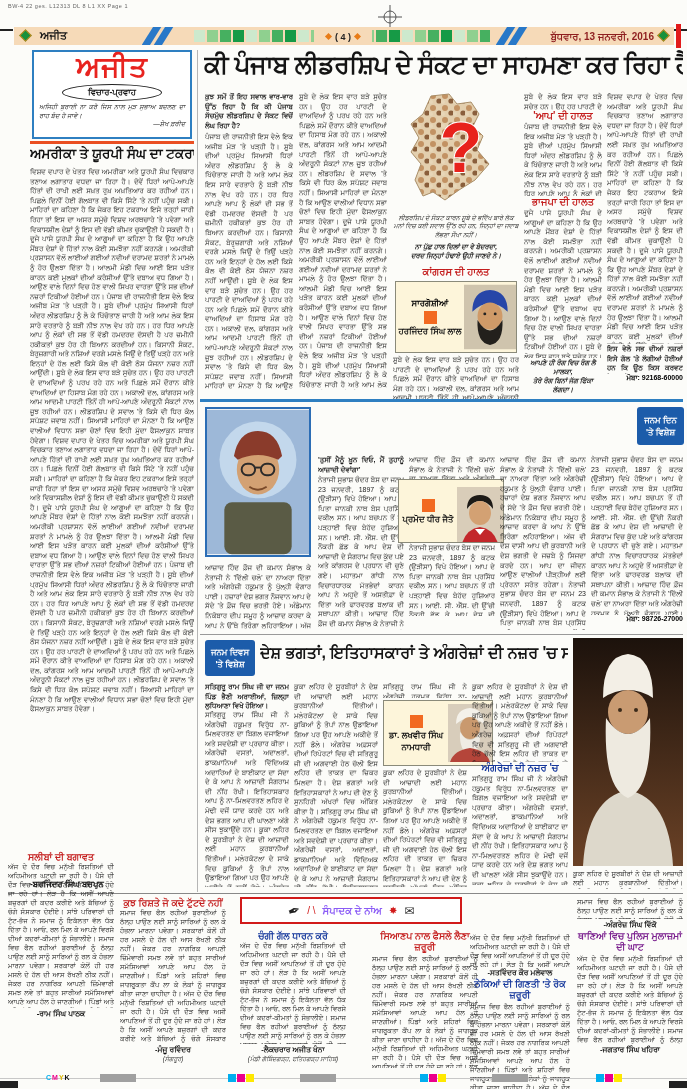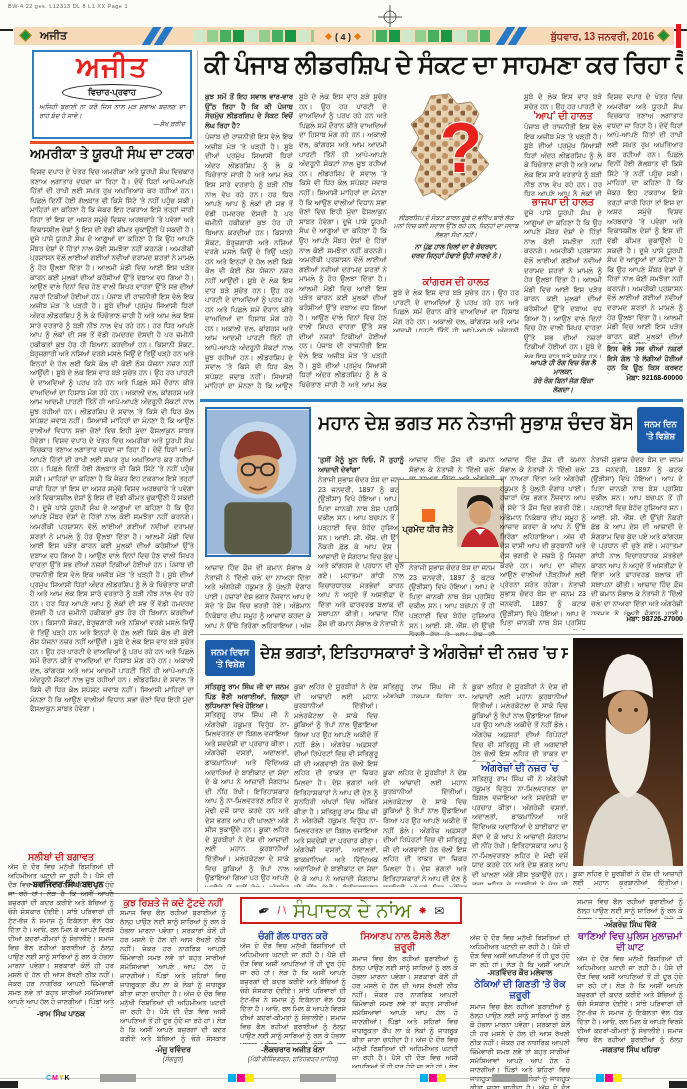--- a/index.html
+++ b/index.html
@@ -27,21 +27,21 @@
   .authorbox .lbl{flex:1;display:flex;flex-direction:column;align-items:center;justify-content:center;gap:2px;padding:2px;text-align:center}
   .osq{width:13px;height:13px;background:#f26a21}
   .aname{font-weight:bold;font-size:8.5px;line-height:10px;color:#111}
   .badge{background:#1c5caa;color:#fff;border-radius:3px;text-align:center;font-weight:bold;font-size:8.5px;line-height:11px;display:flex;flex-direction:column;justify-content:center;gap:1px}
   .rule-orange{background:#ea4f22}
   .rule-blue{background:#2e7fc1}
   .vrule{background:#b5b5b5;width:1px}
   .headline-main{font-weight:bold;font-size:25px;letter-spacing:-0.5px;color:#141414;text-align:center;white-space:nowrap;overflow:hidden}
   .headline-sec{font-weight:bold;color:#141414;text-align:center;white-space:nowrap;overflow:hidden}
   .banner{border:2px solid #d11a1a;background:#fff;display:flex;align-items:center;justify-content:center;gap:7px}
-  .banner .btxt{color:#4d7c0f;font-weight:normal;font-size:20px;white-space:nowrap}
+  .banner .btxt{color:#8b5cf6;font-weight:bold;font-size:10px;white-space:nowrap}
   .pen{font-size:15px;transform:rotate(-20deg);color:#222}
   .env{font-size:12px;color:#333}
   .spark{color:#d11a1a;font-size:10px}
   .graybar{background:#a0a0a0}
   .csq{display:inline-block;width:8px;height:8px;margin-right:1px;vertical-align:top}
   .cmyk-label{font-size:7px;font-weight:bold;letter-spacing:1px}
   .printinfo{font-size:5.5px;color:#666;letter-spacing:0.5px}
   .quote{font-style:italic;font-size:6.6px;line-height:8.6px;text-align:justify;color:#222;padding:2px 5px 0}
   .quote-attr{font-style:italic;font-size:6.6px;text-align:right;color:#222;padding:0 5px}
   .oval{width:100px;height:17px;border:1px solid #222;border-radius:50%;margin:2px auto 0;font-size:8.5px;font-weight:bold;line-height:15px;text-align:center;color:#111}
@@ -113,21 +113,36 @@
           <circle cx="10" cy="9" r="2.6" fill="#8a5f3c"></circle>
           <circle cx="2" cy="10" r="2" fill="#e7d6b8"></circle>
         </pattern>
       </defs>
       <path d="M38,4 L56,2 L64,12 L78,10 L86,22 L80,34 L90,44 L84,58 L96,72 L82,88 L66,98 L52,108 L40,100 L30,104 L22,88 L28,72 L18,60 L26,46 L18,32 L30,22 Z" fill="url(#faces)" stroke="#a98e68" stroke-width="1"></path>
       <text x="68" y="80" font-size="70" font-weight="bold" fill="#e8221c" stroke="#ffffff" stroke-width="2" paint-order="stroke" text-anchor="middle">?</text>
     </svg>
     <div class="caption" style="height:28px;margin-top:2px">ਲੀਡਰਸ਼ਿਪ ਦੇ ਸੰਕਟ ਕਾਰਨ ਸੂਬੇ ਦੇ ਭਵਿੱਖ ਬਾਰੇ ਲੋਕ ਮਨਾਂ ਵਿਚ ਕਈ ਸਵਾਲ ਉੱਠ ਰਹੇ ਹਨ, ਜਿਨ੍ਹਾਂ ਦਾ ਜਵਾਬ ਲੱਭਣਾ ਸੌਖਾ ਨਹੀਂ।</div>
     <div class="couplet">ਨਾ ਪੁੱਛ ਹਾਲ ਦਿਲਾਂ ਦਾ ਵੇ ਬੇਦਰਦਾ,</div>
     <div class="couplet">ਦਰਦ ਜਿਨ੍ਹਾਂ ਹੰਢਾਏ ਉਹੀ ਜਾਣਦੇ ਨੇ।</div>
-    <div class="subhead" style="margin-top:16px">ਕਾਂਗਰਸ ਦੀ ਹਾਲਤ</div>
+    <div class="subhead" style="margin-top:6px">ਕਾਂਗਰਸ ਦੀ ਹਾਲਤ</div>
+    <div class="authorbox" style="width:122px;height:72px;margin:3px auto 2px">
+      <div class="lbl">
+        <span style="font-size:8.5px;font-weight:bold">ਸਾਰਗੋਸ਼ੀਆਂ</span>
+        <span class="osq"></span>
+        <span class="aname">ਹਰਜਿੰਦਰ ਸਿੰਘ ਲਾਲ</span>
+      </div>
+      <svg width="52" height="70" viewBox="0 0 50 62">
+        <rect width="50" height="62" fill="#cfc4ad"></rect>
+        <path d="M8,26 Q8,6 25,5 Q42,6 42,26 Q34,18 25,18 Q16,18 8,26 Z" fill="#2746a8"></path>
+        <ellipse cx="25" cy="30" rx="12" ry="13" fill="#cf9a68"></ellipse>
+        <path d="M13,34 Q12,56 25,58 Q38,56 37,34 Q31,44 25,44 Q19,44 13,34 Z" fill="#23201c"></path>
+        <circle cx="20" cy="28" r="1.4" fill="#222"></circle>
+          <circle cx="30" cy="28" r="1.4" fill="#222"></circle>
+      </svg>
+    </div>
     <div class="bt" style="height:44px">ਸੂਬੇ ਦੇ ਲੋਕ ਇਸ ਵਾਰ ਬੜੇ ਸੁਚੇਤ ਹਨ। ਉਹ ਹਰ ਪਾਰਟੀ ਦੇ ਦਾਅਵਿਆਂ ਨੂੰ ਪਰਖ ਰਹੇ ਹਨ ਅਤੇ ਪਿਛਲੇ ਸਮੇਂ ਦੌਰਾਨ ਕੀਤੇ ਵਾਅਦਿਆਂ ਦਾ ਹਿਸਾਬ ਮੰਗ ਰਹੇ ਹਨ। ਅਕਾਲੀ ਦਲ, ਕਾਂਗਰਸ ਅਤੇ ਆਮ ਆਦਮੀ ਪਾਰਟੀ ਤਿੰਨੋਂ ਹੀ ਆਪੋ-ਆਪਣੇ ਅੰਦਰੂਨੀ ਸੰਕਟਾਂ ਨਾਲ ਜੂਝ ਰਹੀਆਂ ਹਨ। ਲੀਡਰਸ਼ਿਪ ਦੇ ਸਵਾਲ 'ਤੇ ਕਿਸੇ ਵੀ ਧਿਰ ਕੋਲ ਸਪੱਸ਼ਟ ਜਵਾਬ ਨਹੀਂ। ਸਿਆਸੀ ਮਾਹਿਰਾਂ ਦਾ ਮੰਨਣਾ ਹੈ ਕਿ ਆਉਣ ਵਾਲੀਆਂ ਵਿਧਾਨ ਸਭਾ ਚੋਣਾਂ ਵਿਚ ਇਹੀ ਮੁੱਦਾ ਫੈਸਲਾਕੁਨ ਸਾਬਤ ਹੋਵੇਗਾ। ਪੰਜਾਬ ਦੀ ਰਾਜਨੀਤੀ ਇਸ ਵੇਲੇ ਇਕ ਅਜੀਬ ਮੋੜ 'ਤੇ ਖੜ੍ਹੀ ਹੈ। ਸੂਬੇ ਦੀਆਂ ਪ੍ਰਮੁੱਖ ਸਿਆਸੀ ਧਿਰਾਂ ਅੰਦਰ ਲੀਡਰਸ਼ਿਪ ਨੂੰ ਲੈ ਕੇ ਖਿੱਚੋਤਾਣ ਜਾਰੀ ਹੈ ਅਤੇ ਆਮ ਲੋਕ ਇਸ ਸਾਰੇ ਵਰਤਾਰੇ ਨੂੰ ਬੜੀ ਨੀਝ ਨਾਲ ਵੇਖ ਰਹੇ ਹਨ। ਹਰ ਧਿਰ ਆਪਣੇ ਆਪ ਨੂੰ ਲੋਕਾਂ ਦੀ ਸਭ ਤੋਂ ਵੱਡੀ ਹਮਦਰਦ ਦੱਸਦੀ ਹੈ ਪਰ ਜ਼ਮੀਨੀ ਹਕੀਕਤਾਂ ਕੁਝ ਹੋਰ ਹੀ ਬਿਆਨ ਕਰਦੀਆਂ ਹਨ। ਕਿਸਾਨੀ ਸੰਕਟ, ਬੇਰੁਜ਼ਗਾਰੀ ਅਤੇ ਨਸ਼ਿਆਂ ਵਰਗੇ ਮਸਲੇ ਜਿਉਂ ਦੇ ਤਿਉਂ ਖੜ੍ਹੇ ਹਨ ਅਤੇ ਇਨ੍ਹਾਂ ਦੇ ਹੱਲ ਲਈ ਕਿਸੇ ਕੋਲ ਵੀ ਕੋਈ ਠੋਸ ਯੋਜਨਾ ਨਜ਼ਰ ਨਹੀਂ ਆਉਂਦੀ।</div>
   </div>
 
   <div class="abs" style="left:524px;top:92px;width:78px;height:298px">
     <div class="bt" style="height:18px">ਸੂਬੇ ਦੇ ਲੋਕ ਇਸ ਵਾਰ ਬੜੇ ਸੁਚੇਤ ਹਨ। ਉਹ ਹਰ ਪਾਰਟੀ ਦੇ ਦਾਅਵਿਆਂ ਨੂੰ ਪਰਖ ਰਹੇ ਹਨ ਅਤੇ ਪਿਛਲੇ ਸਮੇਂ ਦੌਰਾਨ ਕੀਤੇ ਵਾਅਦਿਆਂ ਦਾ ਹਿਸਾਬ ਮੰਗ ਰਹੇ ਹਨ। ਅਕਾਲੀ ਦਲ, ਕਾਂਗਰਸ ਅਤੇ ਆਮ ਆਦਮੀ ਪਾਰਟੀ ਤਿੰਨੋਂ ਹੀ ਆਪੋ-ਆਪਣੇ ਅੰਦਰੂਨੀ ਸੰਕਟਾਂ ਨਾਲ ਜੂਝ ਰਹੀਆਂ ਹਨ। ਲੀਡਰਸ਼ਿਪ ਦੇ ਸਵਾਲ 'ਤੇ ਕਿਸੇ ਵੀ ਧਿਰ ਕੋਲ ਸਪੱਸ਼ਟ ਜਵਾਬ ਨਹੀਂ। ਸਿਆਸੀ ਮਾਹਿਰਾਂ ਦਾ ਮੰਨਣਾ ਹੈ ਕਿ ਆਉਣ ਵਾਲੀਆਂ ਵਿਧਾਨ ਸਭਾ ਚੋਣਾਂ ਵਿਚ ਇਹੀ ਮੁੱਦਾ ਫੈਸਲਾਕੁਨ ਸਾਬਤ ਹੋਵੇਗਾ।</div>
     <div class="subhead">'ਆਪ' ਦੀ ਹਾਲਤ</div>
     <div class="bt" style="height:74px">ਪੰਜਾਬ ਦੀ ਰਾਜਨੀਤੀ ਇਸ ਵੇਲੇ ਇਕ ਅਜੀਬ ਮੋੜ 'ਤੇ ਖੜ੍ਹੀ ਹੈ। ਸੂਬੇ ਦੀਆਂ ਪ੍ਰਮੁੱਖ ਸਿਆਸੀ ਧਿਰਾਂ ਅੰਦਰ ਲੀਡਰਸ਼ਿਪ ਨੂੰ ਲੈ ਕੇ ਖਿੱਚੋਤਾਣ ਜਾਰੀ ਹੈ ਅਤੇ ਆਮ ਲੋਕ ਇਸ ਸਾਰੇ ਵਰਤਾਰੇ ਨੂੰ ਬੜੀ ਨੀਝ ਨਾਲ ਵੇਖ ਰਹੇ ਹਨ। ਹਰ ਧਿਰ ਆਪਣੇ ਆਪ ਨੂੰ ਲੋਕਾਂ ਦੀ ਸਭ ਤੋਂ ਵੱਡੀ ਹਮਦਰਦ ਦੱਸਦੀ ਹੈ ਪਰ ਜ਼ਮੀਨੀ ਹਕੀਕਤਾਂ ਕੁਝ ਹੋਰ ਹੀ ਬਿਆਨ ਕਰਦੀਆਂ ਹਨ। ਕਿਸਾਨੀ ਸੰਕਟ, ਬੇਰੁਜ਼ਗਾਰੀ ਅਤੇ ਨਸ਼ਿਆਂ ਵਰਗੇ ਮਸਲੇ ਜਿਉਂ ਦੇ ਤਿਉਂ ਖੜ੍ਹੇ ਹਨ ਅਤੇ ਇਨ੍ਹਾਂ ਦੇ ਹੱਲ ਲਈ ਕਿਸੇ ਕੋਲ ਵੀ ਕੋਈ ਠੋਸ ਯੋਜਨਾ ਨਜ਼ਰ ਨਹੀਂ ਆਉਂਦੀ। ਵਿਸ਼ਵ ਵਪਾਰ ਦੇ ਖੇਤਰ ਵਿਚ ਅਮਰੀਕਾ ਅਤੇ ਯੂਰਪੀ ਸੰਘ ਵਿਚਕਾਰ ਤਣਾਅ ਲਗਾਤਾਰ ਵਧਦਾ ਜਾ ਰਿਹਾ ਹੈ। ਦੋਵੇਂ ਧਿਰਾਂ ਆਪੋ-ਆਪਣੇ ਹਿੱਤਾਂ ਦੀ ਰਾਖੀ ਲਈ ਸਖ਼ਤ ਰੁਖ਼ ਅਖ਼ਤਿਆਰ ਕਰ ਰਹੀਆਂ ਹਨ। ਪਿਛਲੇ ਦਿਨੀਂ ਹੋਈ ਗੱਲਬਾਤ ਵੀ ਕਿਸੇ ਸਿੱਟੇ 'ਤੇ ਨਹੀਂ ਪਹੁੰਚ ਸਕੀ। ਮਾਹਿਰਾਂ ਦਾ ਕਹਿਣਾ ਹੈ ਕਿ ਜੇਕਰ ਇਹ ਟਕਰਾਅ ਇਸੇ ਤਰ੍ਹਾਂ ਜਾਰੀ ਰਿਹਾ ਤਾਂ ਇਸ ਦਾ ਅਸਰ ਸਮੁੱਚੇ ਵਿਸ਼ਵ ਅਰਥਚਾਰੇ 'ਤੇ ਪਵੇਗਾ ਅਤੇ ਵਿਕਾਸਸ਼ੀਲ ਦੇਸ਼ਾਂ ਨੂੰ ਇਸ ਦੀ ਵੱਡੀ ਕੀਮਤ ਚੁਕਾਉਣੀ ਪੈ ਸਕਦੀ ਹੈ।</div>
     <div class="subhead">ਭਾਜਪਾ ਦੀ ਹਾਲਤ</div>
     <div class="bt" style="height:150px">ਦੂਜੇ ਪਾਸੇ ਯੂਰਪੀ ਸੰਘ ਦੇ ਆਗੂਆਂ ਦਾ ਕਹਿਣਾ ਹੈ ਕਿ ਉਹ ਆਪਣੇ ਮੈਂਬਰ ਦੇਸ਼ਾਂ ਦੇ ਹਿੱਤਾਂ ਨਾਲ ਕੋਈ ਸਮਝੌਤਾ ਨਹੀਂ ਕਰਨਗੇ। ਅਮਰੀਕੀ ਪ੍ਰਸ਼ਾਸਨ ਵੱਲੋਂ ਲਾਈਆਂ ਗਈਆਂ ਨਵੀਆਂ ਦਰਾਮਦ ਸ਼ਰਤਾਂ ਨੇ ਮਾਮਲੇ ਨੂੰ ਹੋਰ ਉਲਝਾ ਦਿੱਤਾ ਹੈ। ਆਲਮੀ ਮੰਡੀ ਵਿਚ ਆਈ ਇਸ ਖੜੋਤ ਕਾਰਨ ਕਈ ਮੁਲਕਾਂ ਦੀਆਂ ਕਰੰਸੀਆਂ ਉੱਤੇ ਦਬਾਅ ਵਧ ਗਿਆ ਹੈ। ਆਉਣ ਵਾਲੇ ਦਿਨਾਂ ਵਿਚ ਹੋਣ ਵਾਲੀ ਸਿਖਰ ਵਾਰਤਾ ਉੱਤੇ ਸਭ ਦੀਆਂ ਨਜ਼ਰਾਂ ਟਿਕੀਆਂ ਹੋਈਆਂ ਹਨ। ਸੂਬੇ ਦੇ ਲੋਕ ਇਸ ਵਾਰ ਬੜੇ ਸੁਚੇਤ ਹਨ। ਉਹ ਹਰ ਪਾਰਟੀ ਦੇ ਦਾਅਵਿਆਂ ਨੂੰ ਪਰਖ ਰਹੇ ਹਨ ਅਤੇ ਪਿਛਲੇ ਸਮੇਂ ਦੌਰਾਨ ਕੀਤੇ ਵਾਅਦਿਆਂ ਦਾ ਹਿਸਾਬ ਮੰਗ ਰਹੇ ਹਨ। ਅਕਾਲੀ ਦਲ, ਕਾਂਗਰਸ ਅਤੇ ਆਮ ਆਦਮੀ ਪਾਰਟੀ ਤਿੰਨੋਂ ਹੀ ਆਪੋ-ਆਪਣੇ ਅੰਦਰੂਨੀ ਸੰਕਟਾਂ ਨਾਲ ਜੂਝ ਰਹੀਆਂ ਹਨ। ਲੀਡਰਸ਼ਿਪ ਦੇ ਸਵਾਲ 'ਤੇ ਕਿਸੇ ਵੀ ਧਿਰ ਕੋਲ ਸਪੱਸ਼ਟ ਜਵਾਬ ਨਹੀਂ। ਸਿਆਸੀ ਮਾਹਿਰਾਂ ਦਾ ਮੰਨਣਾ ਹੈ ਕਿ ਆਉਣ ਵਾਲੀਆਂ ਵਿਧਾਨ ਸਭਾ ਚੋਣਾਂ ਵਿਚ ਇਹੀ ਮੁੱਦਾ ਫੈਸਲਾਕੁਨ ਸਾਬਤ ਹੋਵੇਗਾ। ਪੰਜਾਬ ਦੀ ਰਾਜਨੀਤੀ ਇਸ ਵੇਲੇ ਇਕ ਅਜੀਬ ਮੋੜ 'ਤੇ ਖੜ੍ਹੀ ਹੈ। ਸੂਬੇ ਦੀਆਂ ਪ੍ਰਮੁੱਖ ਸਿਆਸੀ ਧਿਰਾਂ ਅੰਦਰ ਲੀਡਰਸ਼ਿਪ ਨੂੰ ਲੈ ਕੇ ਖਿੱਚੋਤਾਣ ਜਾਰੀ ਹੈ ਅਤੇ ਆਮ ਲੋਕ ਇਸ ਸਾਰੇ ਵਰਤਾਰੇ ਨੂੰ ਬੜੀ ਨੀਝ ਨਾਲ ਵੇਖ ਰਹੇ ਹਨ। ਹਰ ਧਿਰ ਆਪਣੇ ਆਪ ਨੂੰ ਲੋਕਾਂ ਦੀ ਸਭ ਤੋਂ ਵੱਡੀ ਹਮਦਰਦ ਦੱਸਦੀ ਹੈ ਪਰ ਜ਼ਮੀਨੀ ਹਕੀਕਤਾਂ ਕੁਝ ਹੋਰ ਹੀ ਬਿਆਨ ਕਰਦੀਆਂ ਹਨ। ਕਿਸਾਨੀ ਸੰਕਟ, ਬੇਰੁਜ਼ਗਾਰੀ ਅਤੇ ਨਸ਼ਿਆਂ ਵਰਗੇ ਮਸਲੇ ਜਿਉਂ ਦੇ ਤਿਉਂ ਖੜ੍ਹੇ ਹਨ ਅਤੇ ਇਨ੍ਹਾਂ ਦੇ ਹੱਲ ਲਈ ਕਿਸੇ ਕੋਲ ਵੀ ਕੋਈ ਠੋਸ ਯੋਜਨਾ ਨਜ਼ਰ ਨਹੀਂ ਆਉਂਦੀ।</div>
     <div class="couplet">ਆਪਣੇ ਹੀ ਰੰਗ ਵਿਚ ਰੰਗ ਲੈ ਮਾਲਕਾ,</div>
@@ -145,32 +160,31 @@
     <rect width="106" height="150" fill="#9db8d8"></rect>
     <circle cx="53" cy="52" r="40" fill="#c3d8ec"></circle>
     <rect x="18" y="96" width="70" height="54" rx="8" fill="#5a5b45"></rect>
     <ellipse cx="53" cy="62" rx="22" ry="26" fill="#d3a173"></ellipse>
     <path d="M28,48 Q33,22 53,22 Q73,22 78,48 L74,52 Q53,42 32,52 Z" fill="#8a3b2b"></path>
     <rect x="36" y="56" width="14" height="12" rx="6" fill="none" stroke="#2a2a2a" stroke-width="2"></rect>
     <rect x="56" y="56" width="14" height="12" rx="6" fill="none" stroke="#2a2a2a" stroke-width="2"></rect>
     <line x1="50" y1="60" x2="56" y2="60" stroke="#2a2a2a" stroke-width="2"></line>
     <path d="M44,80 Q53,86 62,80" stroke="#7a4a2a" stroke-width="2" fill="none"></path>
   </svg>
-  <div class="abs headline-sec" style="left:318px;top:412px;width:314px;height:26px;font-size:19px">ਮਹਾਨ ਦੇਸ਼ ਭਗਤ ਸਨ ਨੇਤਾਜੀ ਸੁਭਾਸ਼ ਚੰਦਰ ਬੋਸ</div>
-  <div class="abs badge" style="left:637px;top:407px;width:47px;height:46px">
+  <div class="abs badge" style="left:637px;top:407px;width:47px;height:38px">
     <span>ਜਨਮ ਦਿਨ</span>
     <span>'ਤੇ ਵਿਸ਼ੇਸ਼</span>
   </div>
   <div class="abs" style="left:318px;top:455px;width:86px;height:175px">
     <div class="bt boldtxt" style="height:20px">'ਤੁਸੀਂ ਮੈਨੂੰ ਖ਼ੂਨ ਦਿਓ, ਮੈਂ ਤੁਹਾਨੂੰ ਆਜ਼ਾਦੀ ਦੇਵਾਂਗਾ'</div>
     <div class="bt" style="height:155px">ਨੇਤਾਜੀ ਸੁਭਾਸ਼ ਚੰਦਰ ਬੋਸ ਦਾ ਜਨਮ 23 ਜਨਵਰੀ, 1897 ਨੂੰ ਕਟਕ (ਉੜੀਸਾ) ਵਿਖੇ ਹੋਇਆ। ਆਪ ਦੇ ਪਿਤਾ ਜਾਨਕੀ ਨਾਥ ਬੋਸ ਪ੍ਰਸਿੱਧ ਵਕੀਲ ਸਨ। ਆਪ ਬਚਪਨ ਤੋਂ ਹੀ ਪੜ੍ਹਾਈ ਵਿਚ ਬੇਹੱਦ ਹੁਸ਼ਿਆਰ ਸਨ। ਆਈ. ਸੀ. ਐੱਸ. ਦੀ ਉੱਚੀ ਨੌਕਰੀ ਛੱਡ ਕੇ ਆਪ ਦੇਸ਼ ਦੀ ਆਜ਼ਾਦੀ ਦੇ ਸੰਗਰਾਮ ਵਿਚ ਕੁੱਦ ਪਏ ਅਤੇ ਕਾਂਗਰਸ ਦੇ ਪ੍ਰਧਾਨ ਵੀ ਚੁਣੇ ਗਏ। ਮਹਾਤਮਾ ਗਾਂਧੀ ਨਾਲ ਵਿਚਾਰਧਾਰਕ ਮੱਤਭੇਦਾਂ ਕਾਰਨ ਆਪ ਨੇ ਅਹੁਦੇ ਤੋਂ ਅਸਤੀਫ਼ਾ ਦੇ ਦਿੱਤਾ ਅਤੇ ਫਾਰਵਰਡ ਬਲਾਕ ਦੀ ਸਥਾਪਨਾ ਕੀਤੀ। ਆਜ਼ਾਦ ਹਿੰਦ ਫ਼ੌਜ ਦੀ ਕਮਾਨ ਸੰਭਾਲ ਕੇ ਨੇਤਾਜੀ ਨੇ 'ਦਿੱਲੀ ਚਲੋ' ਦਾ ਨਾਅਰਾ ਦਿੱਤਾ ਅਤੇ ਅੰਗਰੇਜ਼ੀ ਹਕੂਮਤ ਨੂੰ ਖੁੱਲ੍ਹੀ ਵੰਗਾਰ ਪਾਈ। ਹਜ਼ਾਰਾਂ ਦੇਸ਼ ਭਗਤ ਨੌਜਵਾਨ ਆਪ ਦੇ ਸੱਦੇ 'ਤੇ ਫ਼ੌਜ ਵਿਚ ਭਰਤੀ ਹੋਏ। ਅੰਡੇਮਾਨ ਨਿਕੋਬਾਰ ਦੀਪ ਸਮੂਹ ਨੂੰ ਆਜ਼ਾਦ ਕਰਵਾ ਕੇ ਆਪ ਨੇ ਉੱਥੇ ਤਿਰੰਗਾ ਲਹਿਰਾਇਆ। ਅੱਜ ਵੀ ਦੇਸ਼ ਵਾਸੀ ਆਪ ਦੀ ਕੁਰਬਾਨੀ ਅਤੇ ਦੇਸ਼ ਭਗਤੀ ਦੇ ਜਜ਼ਬੇ ਨੂੰ ਸਿਜਦਾ ਕਰਦੇ ਹਨ। ਆਪ ਦਾ ਜੀਵਨ ਆਉਣ ਵਾਲੀਆਂ ਪੀੜ੍ਹੀਆਂ ਲਈ ਪ੍ਰੇਰਨਾ ਸਰੋਤ ਰਹੇਗਾ।</div>
   </div>
   <div class="abs" style="left:409px;top:455px;width:86px;height:175px">
     <div class="bt" style="height:24px">ਆਜ਼ਾਦ ਹਿੰਦ ਫ਼ੌਜ ਦੀ ਕਮਾਨ ਸੰਭਾਲ ਕੇ ਨੇਤਾਜੀ ਨੇ 'ਦਿੱਲੀ ਚਲੋ' ਦਾ ਨਾਅਰਾ ਦਿੱਤਾ ਅਤੇ ਅੰਗਰੇਜ਼ੀ ਹਕੂਮਤ ਨੂੰ ਖੁੱਲ੍ਹੀ ਵੰਗਾਰ ਪਾਈ। ਹਜ਼ਾਰਾਂ ਦੇਸ਼ ਭਗਤ ਨੌਜਵਾਨ ਆਪ ਦੇ ਸੱਦੇ 'ਤੇ ਫ਼ੌਜ ਵਿਚ ਭਰਤੀ ਹੋਏ। ਅੰਡੇਮਾਨ ਨਿਕੋਬਾਰ ਦੀਪ ਸਮੂਹ ਨੂੰ ਆਜ਼ਾਦ ਕਰਵਾ ਕੇ ਆਪ ਨੇ ਉੱਥੇ ਤਿਰੰਗਾ ਲਹਿਰਾਇਆ। ਅੱਜ ਵੀ ਦੇਸ਼ ਵਾਸੀ ਆਪ ਦੀ ਕੁਰਬਾਨੀ ਅਤੇ ਦੇਸ਼ ਭਗਤੀ ਦੇ ਜਜ਼ਬੇ ਨੂੰ ਸਿਜਦਾ ਕਰਦੇ ਹਨ। ਆਪ ਦਾ ਜੀਵਨ ਆਉਣ ਵਾਲੀਆਂ ਪੀੜ੍ਹੀਆਂ ਲਈ ਪ੍ਰੇਰਨਾ ਸਰੋਤ ਰਹੇਗਾ।</div>
-    <div class="authorbox" style="width:106px;height:84px;margin-left:-11px">
+    <div class="authorbox" style="width:106px;height:64px;margin-left:-11px">
       <div class="lbl">
         <span class="osq"></span>
         <span class="aname">ਪ੍ਰਮੋਦ ਧੀਰ ਜੈਤੋ</span>
       </div>
       <svg width="46" height="74" viewBox="0 0 46 60">
         <rect width="46" height="60" fill="#d9cdb9"></rect>
         <path d="M10,22 Q10,8 23,8 Q36,8 36,22 Q30,14 23,14 Q16,14 10,22 Z" fill="#1d1a16"></path>
         <ellipse cx="23" cy="26" rx="11" ry="12" fill="#d3a173"></ellipse>
         <path d="M4,60 Q8,42 23,40 Q38,42 42,60 Z" fill="#c3272b"></path>
         <path d="M18,42 L23,48 L28,42 Z" fill="#fff"></path>
@@ -209,20 +223,34 @@
   <div class="abs" style="left:205px;top:682px;width:84px;height:205px">
     <div class="bt boldtxt" style="height:28px">ਸਤਿਗੁਰੂ ਰਾਮ ਸਿੰਘ ਜੀ ਦਾ ਜਨਮ ਪਿੰਡ ਭੈਣੀ ਅਰਾਈਆਂ, ਜ਼ਿਲ੍ਹਾ ਲੁਧਿਆਣਾ ਵਿਖੇ ਹੋਇਆ।</div>
     <div class="bt" style="height:177px">ਸਤਿਗੁਰੂ ਰਾਮ ਸਿੰਘ ਜੀ ਨੇ ਅੰਗਰੇਜ਼ੀ ਹਕੂਮਤ ਵਿਰੁੱਧ ਨਾ-ਮਿਲਵਰਤਣ ਦਾ ਬਿਗਲ ਵਜਾਇਆ ਅਤੇ ਸਵਦੇਸ਼ੀ ਦਾ ਪ੍ਰਚਾਰ ਕੀਤਾ। ਅੰਗਰੇਜ਼ੀ ਵਸਤਾਂ, ਅਦਾਲਤਾਂ, ਡਾਕਖ਼ਾਨਿਆਂ ਅਤੇ ਵਿੱਦਿਅਕ ਅਦਾਰਿਆਂ ਦੇ ਬਾਈਕਾਟ ਦਾ ਸੱਦਾ ਦੇ ਕੇ ਆਪ ਨੇ ਆਜ਼ਾਦੀ ਸੰਗਰਾਮ ਦੀ ਨੀਂਹ ਰੱਖੀ। ਇਤਿਹਾਸਕਾਰ ਆਪ ਨੂੰ ਨਾ-ਮਿਲਵਰਤਣ ਲਹਿਰ ਦੇ ਮੋਢੀ ਵਜੋਂ ਯਾਦ ਕਰਦੇ ਹਨ ਅਤੇ ਦੇਸ਼ ਭਗਤ ਆਪ ਦੀ ਘਾਲਣਾ ਅੱਗੇ ਸੀਸ ਝੁਕਾਉਂਦੇ ਹਨ। ਕੂਕਾ ਲਹਿਰ ਦੇ ਸੂਰਬੀਰਾਂ ਨੇ ਦੇਸ਼ ਦੀ ਆਜ਼ਾਦੀ ਲਈ ਮਹਾਨ ਕੁਰਬਾਨੀਆਂ ਦਿੱਤੀਆਂ। ਮਲੇਰਕੋਟਲਾ ਦੇ ਸਾਕੇ ਵਿਚ ਕੂਕਿਆਂ ਨੂੰ ਤੋਪਾਂ ਨਾਲ ਉਡਾਇਆ ਗਿਆ ਪਰ ਉਹ ਆਪਣੇ ਅਕੀਦੇ ਤੋਂ ਨਹੀਂ ਡੋਲੇ। ਅੰਗਰੇਜ਼ ਅਫ਼ਸਰਾਂ ਦੀਆਂ ਰਿਪੋਰਟਾਂ ਵਿਚ ਵੀ ਸਤਿਗੁਰੂ ਜੀ ਦੀ ਅਗਵਾਈ ਹੇਠ ਚੱਲੀ ਇਸ ਲਹਿਰ ਦੀ ਤਾਕਤ ਦਾ ਜ਼ਿਕਰ ਮਿਲਦਾ ਹੈ। ਦੇਸ਼ ਭਗਤਾਂ ਅਤੇ ਇਤਿਹਾਸਕਾਰਾਂ ਨੇ ਆਪ ਦੀ ਦੇਣ ਨੂੰ ਸੁਨਹਿਰੀ ਅੱਖਰਾਂ ਵਿਚ ਅੰਕਿਤ ਕੀਤਾ ਹੈ।</div>
   </div>
   <div class="abs bt" style="left:294px;top:682px;width:84px;height:205px">ਕੂਕਾ ਲਹਿਰ ਦੇ ਸੂਰਬੀਰਾਂ ਨੇ ਦੇਸ਼ ਦੀ ਆਜ਼ਾਦੀ ਲਈ ਮਹਾਨ ਕੁਰਬਾਨੀਆਂ ਦਿੱਤੀਆਂ। ਮਲੇਰਕੋਟਲਾ ਦੇ ਸਾਕੇ ਵਿਚ ਕੂਕਿਆਂ ਨੂੰ ਤੋਪਾਂ ਨਾਲ ਉਡਾਇਆ ਗਿਆ ਪਰ ਉਹ ਆਪਣੇ ਅਕੀਦੇ ਤੋਂ ਨਹੀਂ ਡੋਲੇ। ਅੰਗਰੇਜ਼ ਅਫ਼ਸਰਾਂ ਦੀਆਂ ਰਿਪੋਰਟਾਂ ਵਿਚ ਵੀ ਸਤਿਗੁਰੂ ਜੀ ਦੀ ਅਗਵਾਈ ਹੇਠ ਚੱਲੀ ਇਸ ਲਹਿਰ ਦੀ ਤਾਕਤ ਦਾ ਜ਼ਿਕਰ ਮਿਲਦਾ ਹੈ। ਦੇਸ਼ ਭਗਤਾਂ ਅਤੇ ਇਤਿਹਾਸਕਾਰਾਂ ਨੇ ਆਪ ਦੀ ਦੇਣ ਨੂੰ ਸੁਨਹਿਰੀ ਅੱਖਰਾਂ ਵਿਚ ਅੰਕਿਤ ਕੀਤਾ ਹੈ। ਸਤਿਗੁਰੂ ਰਾਮ ਸਿੰਘ ਜੀ ਨੇ ਅੰਗਰੇਜ਼ੀ ਹਕੂਮਤ ਵਿਰੁੱਧ ਨਾ-ਮਿਲਵਰਤਣ ਦਾ ਬਿਗਲ ਵਜਾਇਆ ਅਤੇ ਸਵਦੇਸ਼ੀ ਦਾ ਪ੍ਰਚਾਰ ਕੀਤਾ। ਅੰਗਰੇਜ਼ੀ ਵਸਤਾਂ, ਅਦਾਲਤਾਂ, ਡਾਕਖ਼ਾਨਿਆਂ ਅਤੇ ਵਿੱਦਿਅਕ ਅਦਾਰਿਆਂ ਦੇ ਬਾਈਕਾਟ ਦਾ ਸੱਦਾ ਦੇ ਕੇ ਆਪ ਨੇ ਆਜ਼ਾਦੀ ਸੰਗਰਾਮ ਦੀ ਨੀਂਹ ਰੱਖੀ। ਇਤਿਹਾਸਕਾਰ ਆਪ ਨੂੰ ਨਾ-ਮਿਲਵਰਤਣ ਲਹਿਰ ਦੇ ਮੋਢੀ ਵਜੋਂ ਯਾਦ ਕਰਦੇ ਹਨ ਅਤੇ ਦੇਸ਼ ਭਗਤ ਆਪ ਦੀ ਘਾਲਣਾ ਅੱਗੇ ਸੀਸ ਝੁਕਾਉਂਦੇ ਹਨ।</div>
   <div class="abs" style="left:383px;top:682px;width:84px;height:205px">
     <div class="bt" style="height:16px">ਸਤਿਗੁਰੂ ਰਾਮ ਸਿੰਘ ਜੀ ਨੇ ਅੰਗਰੇਜ਼ੀ ਹਕੂਮਤ ਵਿਰੁੱਧ ਨਾ-ਮਿਲਵਰਤਣ ਦਾ ਬਿਗਲ ਵਜਾਇਆ ਅਤੇ ਸਵਦੇਸ਼ੀ ਦਾ ਪ੍ਰਚਾਰ ਕੀਤਾ। ਅੰਗਰੇਜ਼ੀ ਵਸਤਾਂ, ਅਦਾਲਤਾਂ, ਡਾਕਖ਼ਾਨਿਆਂ ਅਤੇ ਵਿੱਦਿਅਕ ਅਦਾਰਿਆਂ ਦੇ ਬਾਈਕਾਟ ਦਾ ਸੱਦਾ ਦੇ ਕੇ ਆਪ ਨੇ ਆਜ਼ਾਦੀ ਸੰਗਰਾਮ ਦੀ ਨੀਂਹ ਰੱਖੀ। ਇਤਿਹਾਸਕਾਰ ਆਪ ਨੂੰ ਨਾ-ਮਿਲਵਰਤਣ ਲਹਿਰ ਦੇ ਮੋਢੀ ਵਜੋਂ ਯਾਦ ਕਰਦੇ ਹਨ ਅਤੇ ਦੇਸ਼ ਭਗਤ ਆਪ ਦੀ ਘਾਲਣਾ ਅੱਗੇ ਸੀਸ ਝੁਕਾਉਂਦੇ ਹਨ।</div>
     <div style="height:70px"></div>
     <div class="bt" style="height:119px">ਕੂਕਾ ਲਹਿਰ ਦੇ ਸੂਰਬੀਰਾਂ ਨੇ ਦੇਸ਼ ਦੀ ਆਜ਼ਾਦੀ ਲਈ ਮਹਾਨ ਕੁਰਬਾਨੀਆਂ ਦਿੱਤੀਆਂ। ਮਲੇਰਕੋਟਲਾ ਦੇ ਸਾਕੇ ਵਿਚ ਕੂਕਿਆਂ ਨੂੰ ਤੋਪਾਂ ਨਾਲ ਉਡਾਇਆ ਗਿਆ ਪਰ ਉਹ ਆਪਣੇ ਅਕੀਦੇ ਤੋਂ ਨਹੀਂ ਡੋਲੇ। ਅੰਗਰੇਜ਼ ਅਫ਼ਸਰਾਂ ਦੀਆਂ ਰਿਪੋਰਟਾਂ ਵਿਚ ਵੀ ਸਤਿਗੁਰੂ ਜੀ ਦੀ ਅਗਵਾਈ ਹੇਠ ਚੱਲੀ ਇਸ ਲਹਿਰ ਦੀ ਤਾਕਤ ਦਾ ਜ਼ਿਕਰ ਮਿਲਦਾ ਹੈ। ਦੇਸ਼ ਭਗਤਾਂ ਅਤੇ ਇਤਿਹਾਸਕਾਰਾਂ ਨੇ ਆਪ ਦੀ ਦੇਣ ਨੂੰ ਸੁਨਹਿਰੀ ਅੱਖਰਾਂ ਵਿਚ ਅੰਕਿਤ ਕੀਤਾ ਹੈ। ਸਤਿਗੁਰੂ ਰਾਮ ਸਿੰਘ ਜੀ ਨੇ ਅੰਗਰੇਜ਼ੀ ਹਕੂਮਤ ਵਿਰੁੱਧ ਨਾ-ਮਿਲਵਰਤਣ ਦਾ ਬਿਗਲ ਵਜਾਇਆ ਅਤੇ ਸਵਦੇਸ਼ੀ ਦਾ ਪ੍ਰਚਾਰ ਕੀਤਾ। ਅੰਗਰੇਜ਼ੀ ਵਸਤਾਂ, ਅਦਾਲਤਾਂ, ਡਾਕਖ਼ਾਨਿਆਂ ਅਤੇ ਵਿੱਦਿਅਕ ਅਦਾਰਿਆਂ ਦੇ ਬਾਈਕਾਟ ਦਾ ਸੱਦਾ ਦੇ ਕੇ ਆਪ ਨੇ ਆਜ਼ਾਦੀ ਸੰਗਰਾਮ ਦੀ ਨੀਂਹ ਰੱਖੀ। ਇਤਿਹਾਸਕਾਰ ਆਪ ਨੂੰ ਨਾ-ਮਿਲਵਰਤਣ ਲਹਿਰ ਦੇ ਮੋਢੀ ਵਜੋਂ ਯਾਦ ਕਰਦੇ ਹਨ ਅਤੇ ਦੇਸ਼ ਭਗਤ ਆਪ ਦੀ ਘਾਲਣਾ ਅੱਗੇ ਸੀਸ ਝੁਕਾਉਂਦੇ ਹਨ।</div>
   </div>
+  <div class="abs authorbox" style="left:383px;top:700px;width:110px;height:66px">
+    <div class="lbl">
+      <span class="osq"></span>
+      <span class="aname">ਡਾ. ਲਖਵੀਰ ਸਿੰਘ</span>
+      <span class="aname">ਨਾਮਧਾਰੀ</span>
+    </div>
+    <svg width="44" height="64" viewBox="0 0 44 58">
+      <rect width="44" height="58" fill="#d8cdbb"></rect>
+      <path d="M8,20 Q8,5 22,4 Q36,5 36,20 Q29,14 22,14 Q15,14 8,20 Z" fill="#f4f1ea"></path>
+      <ellipse cx="22" cy="24" rx="10" ry="11" fill="#c9996e"></ellipse>
+      <path d="M12,28 Q11,48 22,50 Q33,48 32,28 Q27,36 22,36 Q17,36 12,28 Z" fill="#efece4"></path>
+      <path d="M2,58 Q6,46 22,44 Q38,46 42,58 Z" fill="#b5453a"></path>
+    </svg>
+  </div>
   <div class="abs" style="left:472px;top:682px;width:96px;height:205px">
     <div class="bt" style="height:80px">ਕੂਕਾ ਲਹਿਰ ਦੇ ਸੂਰਬੀਰਾਂ ਨੇ ਦੇਸ਼ ਦੀ ਆਜ਼ਾਦੀ ਲਈ ਮਹਾਨ ਕੁਰਬਾਨੀਆਂ ਦਿੱਤੀਆਂ। ਮਲੇਰਕੋਟਲਾ ਦੇ ਸਾਕੇ ਵਿਚ ਕੂਕਿਆਂ ਨੂੰ ਤੋਪਾਂ ਨਾਲ ਉਡਾਇਆ ਗਿਆ ਪਰ ਉਹ ਆਪਣੇ ਅਕੀਦੇ ਤੋਂ ਨਹੀਂ ਡੋਲੇ। ਅੰਗਰੇਜ਼ ਅਫ਼ਸਰਾਂ ਦੀਆਂ ਰਿਪੋਰਟਾਂ ਵਿਚ ਵੀ ਸਤਿਗੁਰੂ ਜੀ ਦੀ ਅਗਵਾਈ ਹੇਠ ਚੱਲੀ ਇਸ ਲਹਿਰ ਦੀ ਤਾਕਤ ਦਾ ਜ਼ਿਕਰ ਮਿਲਦਾ ਹੈ। ਦੇਸ਼ ਭਗਤਾਂ ਅਤੇ ਇਤਿਹਾਸਕਾਰਾਂ ਨੇ ਆਪ ਦੀ ਦੇਣ ਨੂੰ ਸੁਨਹਿਰੀ ਅੱਖਰਾਂ ਵਿਚ ਅੰਕਿਤ ਕੀਤਾ ਹੈ।</div>
     <div class="subhead c-blue" style="color:#16389c">ਅੰਗਰੇਜ਼ਾਂ ਦੀ ਨਜ਼ਰ 'ਚ</div>
     <div class="bt" style="height:111px">ਸਤਿਗੁਰੂ ਰਾਮ ਸਿੰਘ ਜੀ ਨੇ ਅੰਗਰੇਜ਼ੀ ਹਕੂਮਤ ਵਿਰੁੱਧ ਨਾ-ਮਿਲਵਰਤਣ ਦਾ ਬਿਗਲ ਵਜਾਇਆ ਅਤੇ ਸਵਦੇਸ਼ੀ ਦਾ ਪ੍ਰਚਾਰ ਕੀਤਾ। ਅੰਗਰੇਜ਼ੀ ਵਸਤਾਂ, ਅਦਾਲਤਾਂ, ਡਾਕਖ਼ਾਨਿਆਂ ਅਤੇ ਵਿੱਦਿਅਕ ਅਦਾਰਿਆਂ ਦੇ ਬਾਈਕਾਟ ਦਾ ਸੱਦਾ ਦੇ ਕੇ ਆਪ ਨੇ ਆਜ਼ਾਦੀ ਸੰਗਰਾਮ ਦੀ ਨੀਂਹ ਰੱਖੀ। ਇਤਿਹਾਸਕਾਰ ਆਪ ਨੂੰ ਨਾ-ਮਿਲਵਰਤਣ ਲਹਿਰ ਦੇ ਮੋਢੀ ਵਜੋਂ ਯਾਦ ਕਰਦੇ ਹਨ ਅਤੇ ਦੇਸ਼ ਭਗਤ ਆਪ ਦੀ ਘਾਲਣਾ ਅੱਗੇ ਸੀਸ ਝੁਕਾਉਂਦੇ ਹਨ। ਕੂਕਾ ਲਹਿਰ ਦੇ ਸੂਰਬੀਰਾਂ ਨੇ ਦੇਸ਼ ਦੀ ਆਜ਼ਾਦੀ ਲਈ ਮਹਾਨ ਕੁਰਬਾਨੀਆਂ ਦਿੱਤੀਆਂ। ਮਲੇਰਕੋਟਲਾ ਦੇ ਸਾਕੇ ਵਿਚ ਕੂਕਿਆਂ ਨੂੰ ਤੋਪਾਂ ਨਾਲ ਉਡਾਇਆ ਗਿਆ ਪਰ ਉਹ ਆਪਣੇ ਅਕੀਦੇ ਤੋਂ ਨਹੀਂ ਡੋਲੇ। ਅੰਗਰੇਜ਼ ਅਫ਼ਸਰਾਂ ਦੀਆਂ ਰਿਪੋਰਟਾਂ ਵਿਚ ਵੀ ਸਤਿਗੁਰੂ ਜੀ ਦੀ ਅਗਵਾਈ ਹੇਠ ਚੱਲੀ ਇਸ ਲਹਿਰ ਦੀ ਤਾਕਤ ਦਾ ਜ਼ਿਕਰ ਮਿਲਦਾ ਹੈ। ਦੇਸ਼ ਭਗਤਾਂ ਅਤੇ ਇਤਿਹਾਸਕਾਰਾਂ ਨੇ ਆਪ ਦੀ ਦੇਣ ਨੂੰ ਸੁਨਹਿਰੀ ਅੱਖਰਾਂ ਵਿਚ ਅੰਕਿਤ ਕੀਤਾ ਹੈ।</div>
   </div>
   <div class="abs bts" style="left:573px;top:869px;width:110px;height:20px">ਕੂਕਾ ਲਹਿਰ ਦੇ ਸੂਰਬੀਰਾਂ ਨੇ ਦੇਸ਼ ਦੀ ਆਜ਼ਾਦੀ ਲਈ ਮਹਾਨ ਕੁਰਬਾਨੀਆਂ ਦਿੱਤੀਆਂ। ਮਲੇਰਕੋਟਲਾ ਦੇ ਸਾਕੇ ਵਿਚ ਕੂਕਿਆਂ ਨੂੰ ਤੋਪਾਂ ਨਾਲ ਉਡਾਇਆ ਗਿਆ ਪਰ ਉਹ ਆਪਣੇ ਅਕੀਦੇ ਤੋਂ ਨਹੀਂ ਡੋਲੇ। ਅੰਗਰੇਜ਼ ਅਫ਼ਸਰਾਂ ਦੀਆਂ ਰਿਪੋਰਟਾਂ ਵਿਚ ਵੀ ਸਤਿਗੁਰੂ ਜੀ ਦੀ ਅਗਵਾਈ ਹੇਠ ਚੱਲੀ ਇਸ ਲਹਿਰ ਦੀ ਤਾਕਤ ਦਾ ਜ਼ਿਕਰ ਮਿਲਦਾ ਹੈ। ਦੇਸ਼ ਭਗਤਾਂ ਅਤੇ ਇਤਿਹਾਸਕਾਰਾਂ ਨੇ ਆਪ ਦੀ ਦੇਣ ਨੂੰ ਸੁਨਹਿਰੀ ਅੱਖਰਾਂ ਵਿਚ ਅੰਕਿਤ ਕੀਤਾ ਹੈ।</div>
 
   <div class="abs" style="left:8px;top:893px;width:675px;height:1px;background:#888"></div>
 
   <div class="abs" style="left:8px;top:851px;width:106px;height:171px">
@@ -246,21 +274,21 @@
     <span class="env">✉</span>
   </div>
 
   <div class="abs" style="left:240px;top:930px;width:106px;height:138px">
     <div class="lhead c-blue">ਚੰਗੀ ਗੱਲ ਧਾਰਨ ਕਰੋ</div>
     <div class="bts" style="height:103px">ਅੱਜ ਦੇ ਦੌਰ ਵਿਚ ਮਨੁੱਖੀ ਰਿਸ਼ਤਿਆਂ ਦੀ ਅਹਿਮੀਅਤ ਘਟਦੀ ਜਾ ਰਹੀ ਹੈ। ਪੈਸੇ ਦੀ ਦੌੜ ਵਿਚ ਅਸੀਂ ਆਪਣਿਆਂ ਤੋਂ ਹੀ ਦੂਰ ਹੁੰਦੇ ਜਾ ਰਹੇ ਹਾਂ। ਲੋੜ ਹੈ ਕਿ ਅਸੀਂ ਆਪਣੇ ਬਜ਼ੁਰਗਾਂ ਦੀ ਕਦਰ ਕਰੀਏ ਅਤੇ ਬੱਚਿਆਂ ਨੂੰ ਚੰਗੇ ਸੰਸਕਾਰ ਦੇਈਏ। ਸਾਂਝੇ ਪਰਿਵਾਰਾਂ ਦੀ ਟੁੱਟ-ਭੱਜ ਨੇ ਸਮਾਜ ਨੂੰ ਇਕੱਲਤਾ ਵੱਲ ਧੱਕ ਦਿੱਤਾ ਹੈ। ਆਓ, ਰਲ ਮਿਲ ਕੇ ਆਪਣੇ ਵਿਰਸੇ ਦੀਆਂ ਕਦਰਾਂ-ਕੀਮਤਾਂ ਨੂੰ ਸੰਭਾਲੀਏ। ਸਮਾਜ ਵਿਚ ਫੈਲ ਰਹੀਆਂ ਬੁਰਾਈਆਂ ਨੂੰ ਠੱਲ੍ਹ ਪਾਉਣ ਲਈ ਸਾਨੂੰ ਸਾਰਿਆਂ ਨੂੰ ਰਲ ਕੇ ਹੰਭਲਾ ਮਾਰਨਾ ਪਵੇਗਾ। ਸਰਕਾਰਾਂ ਕੋਲੋਂ ਹੀ ਹਰ ਮਸਲੇ ਦੇ ਹੱਲ ਦੀ ਆਸ ਰੱਖਣੀ ਠੀਕ ਨਹੀਂ। ਜੇਕਰ ਹਰ ਨਾਗਰਿਕ ਆਪਣੀ ਜ਼ਿੰਮੇਵਾਰੀ ਸਮਝ ਲਵੇ ਤਾਂ ਬਹੁਤ ਸਾਰੀਆਂ ਸਮੱਸਿਆਵਾਂ ਆਪਣੇ ਆਪ ਹੱਲ ਹੋ ਜਾਣਗੀਆਂ। ਪਿੰਡਾਂ ਅਤੇ ਸ਼ਹਿਰਾਂ ਵਿਚ ਜਾਗਰੂਕਤਾ ਕੈਂਪ ਲਾ ਕੇ ਲੋਕਾਂ ਨੂੰ ਜਾਗਰੂਕ ਕੀਤਾ ਜਾਣਾ ਚਾਹੀਦਾ ਹੈ।</div>
     <div class="sig">-ਲੈਕਚਰਾਰ ਅਜੀਤ ਖੰਨਾ</div>
     <div class="addr">(ਮੰਡੀ ਗੋਬਿੰਦਗੜ੍ਹ, ਫਤਿਹਗੜ੍ਹ ਸਾਹਿਬ)</div>
   </div>
 
-  <div class="abs" style="left:352px;top:930px;width:106px;height:138px">
+  <div class="abs" style="left:372px;top:930px;width:106px;height:138px">
     <div class="lhead c-red" style="height:24px">ਸਿਆਣਪ ਨਾਲ ਫੈਸਲੇ ਲੈਣਾ ਜ਼ਰੂਰੀ</div>
     <div class="bts" style="height:114px">ਸਮਾਜ ਵਿਚ ਫੈਲ ਰਹੀਆਂ ਬੁਰਾਈਆਂ ਨੂੰ ਠੱਲ੍ਹ ਪਾਉਣ ਲਈ ਸਾਨੂੰ ਸਾਰਿਆਂ ਨੂੰ ਰਲ ਕੇ ਹੰਭਲਾ ਮਾਰਨਾ ਪਵੇਗਾ। ਸਰਕਾਰਾਂ ਕੋਲੋਂ ਹੀ ਹਰ ਮਸਲੇ ਦੇ ਹੱਲ ਦੀ ਆਸ ਰੱਖਣੀ ਠੀਕ ਨਹੀਂ। ਜੇਕਰ ਹਰ ਨਾਗਰਿਕ ਆਪਣੀ ਜ਼ਿੰਮੇਵਾਰੀ ਸਮਝ ਲਵੇ ਤਾਂ ਬਹੁਤ ਸਾਰੀਆਂ ਸਮੱਸਿਆਵਾਂ ਆਪਣੇ ਆਪ ਹੱਲ ਹੋ ਜਾਣਗੀਆਂ। ਪਿੰਡਾਂ ਅਤੇ ਸ਼ਹਿਰਾਂ ਵਿਚ ਜਾਗਰੂਕਤਾ ਕੈਂਪ ਲਾ ਕੇ ਲੋਕਾਂ ਨੂੰ ਜਾਗਰੂਕ ਕੀਤਾ ਜਾਣਾ ਚਾਹੀਦਾ ਹੈ। ਅੱਜ ਦੇ ਦੌਰ ਵਿਚ ਮਨੁੱਖੀ ਰਿਸ਼ਤਿਆਂ ਦੀ ਅਹਿਮੀਅਤ ਘਟਦੀ ਜਾ ਰਹੀ ਹੈ। ਪੈਸੇ ਦੀ ਦੌੜ ਵਿਚ ਅਸੀਂ ਆਪਣਿਆਂ ਤੋਂ ਹੀ ਦੂਰ ਹੁੰਦੇ ਜਾ ਰਹੇ ਹਾਂ। ਲੋੜ ਹੈ ਕਿ ਅਸੀਂ ਆਪਣੇ ਬਜ਼ੁਰਗਾਂ ਦੀ ਕਦਰ ਕਰੀਏ ਅਤੇ ਬੱਚਿਆਂ ਨੂੰ ਚੰਗੇ ਸੰਸਕਾਰ ਦੇਈਏ। ਸਾਂਝੇ ਪਰਿਵਾਰਾਂ ਦੀ ਟੁੱਟ-ਭੱਜ ਨੇ ਸਮਾਜ ਨੂੰ ਇਕੱਲਤਾ ਵੱਲ ਧੱਕ ਦਿੱਤਾ ਹੈ। ਆਓ, ਰਲ ਮਿਲ ਕੇ ਆਪਣੇ ਵਿਰਸੇ ਦੀਆਂ ਕਦਰਾਂ-ਕੀਮਤਾਂ ਨੂੰ ਸੰਭਾਲੀਏ। ਸਮਾਜ ਵਿਚ ਫੈਲ ਰਹੀਆਂ ਬੁਰਾਈਆਂ ਨੂੰ ਠੱਲ੍ਹ ਪਾਉਣ ਲਈ ਸਾਨੂੰ ਸਾਰਿਆਂ ਨੂੰ ਰਲ ਕੇ ਹੰਭਲਾ ਮਾਰਨਾ ਪਵੇਗਾ। ਸਰਕਾਰਾਂ ਕੋਲੋਂ ਹੀ ਹਰ ਮਸਲੇ ਦੇ ਹੱਲ ਦੀ ਆਸ ਰੱਖਣੀ ਠੀਕ ਨਹੀਂ। ਜੇਕਰ ਹਰ ਨਾਗਰਿਕ ਆਪਣੀ ਜ਼ਿੰਮੇਵਾਰੀ ਸਮਝ ਲਵੇ ਤਾਂ ਬਹੁਤ ਸਾਰੀਆਂ ਸਮੱਸਿਆਵਾਂ ਆਪਣੇ ਆਪ ਹੱਲ ਹੋ ਜਾਣਗੀਆਂ। ਪਿੰਡਾਂ ਅਤੇ ਸ਼ਹਿਰਾਂ ਵਿਚ ਜਾਗਰੂਕਤਾ ਕੈਂਪ ਲਾ ਕੇ ਲੋਕਾਂ ਨੂੰ ਜਾਗਰੂਕ ਕੀਤਾ ਜਾਣਾ ਚਾਹੀਦਾ ਹੈ।</div>
   </div>
 
   <div class="abs" style="left:470px;top:933px;width:100px;height:171px">
     <div class="bts" style="height:34px">ਅੱਜ ਦੇ ਦੌਰ ਵਿਚ ਮਨੁੱਖੀ ਰਿਸ਼ਤਿਆਂ ਦੀ ਅਹਿਮੀਅਤ ਘਟਦੀ ਜਾ ਰਹੀ ਹੈ। ਪੈਸੇ ਦੀ ਦੌੜ ਵਿਚ ਅਸੀਂ ਆਪਣਿਆਂ ਤੋਂ ਹੀ ਦੂਰ ਹੁੰਦੇ ਜਾ ਰਹੇ ਹਾਂ। ਲੋੜ ਹੈ ਕਿ ਅਸੀਂ ਆਪਣੇ ਬਜ਼ੁਰਗਾਂ ਦੀ ਕਦਰ ਕਰੀਏ ਅਤੇ ਬੱਚਿਆਂ ਨੂੰ ਚੰਗੇ ਸੰਸਕਾਰ ਦੇਈਏ। ਸਾਂਝੇ ਪਰਿਵਾਰਾਂ ਦੀ ਟੁੱਟ-ਭੱਜ ਨੇ ਸਮਾਜ ਨੂੰ ਇਕੱਲਤਾ ਵੱਲ ਧੱਕ ਦਿੱਤਾ ਹੈ। ਆਓ, ਰਲ ਮਿਲ ਕੇ ਆਪਣੇ ਵਿਰਸੇ ਦੀਆਂ ਕਦਰਾਂ-ਕੀਮਤਾਂ ਨੂੰ ਸੰਭਾਲੀਏ।</div>
     <div class="sig">-ਸਤਵਿੰਦਰ ਕੌਰ ਮਲੇਵਾਲ</div>
     <div class="lhead c-blue" style="height:24px">ਠੇਕਿਆਂ ਦੀ ਗਿਣਤੀ 'ਤੇ ਰੋਕ ਜ਼ਰੂਰੀ</div>
     <div class="bts" style="height:99px">ਸਮਾਜ ਵਿਚ ਫੈਲ ਰਹੀਆਂ ਬੁਰਾਈਆਂ ਨੂੰ ਠੱਲ੍ਹ ਪਾਉਣ ਲਈ ਸਾਨੂੰ ਸਾਰਿਆਂ ਨੂੰ ਰਲ ਕੇ ਹੰਭਲਾ ਮਾਰਨਾ ਪਵੇਗਾ। ਸਰਕਾਰਾਂ ਕੋਲੋਂ ਹੀ ਹਰ ਮਸਲੇ ਦੇ ਹੱਲ ਦੀ ਆਸ ਰੱਖਣੀ ਠੀਕ ਨਹੀਂ। ਜੇਕਰ ਹਰ ਨਾਗਰਿਕ ਆਪਣੀ ਜ਼ਿੰਮੇਵਾਰੀ ਸਮਝ ਲਵੇ ਤਾਂ ਬਹੁਤ ਸਾਰੀਆਂ ਸਮੱਸਿਆਵਾਂ ਆਪਣੇ ਆਪ ਹੱਲ ਹੋ ਜਾਣਗੀਆਂ। ਪਿੰਡਾਂ ਅਤੇ ਸ਼ਹਿਰਾਂ ਵਿਚ ਜਾਗਰੂਕਤਾ ਕੈਂਪ ਲਾ ਕੇ ਲੋਕਾਂ ਨੂੰ ਜਾਗਰੂਕ ਕੀਤਾ ਜਾਣਾ ਚਾਹੀਦਾ ਹੈ। ਅੱਜ ਦੇ ਦੌਰ ਵਿਚ ਮਨੁੱਖੀ ਰਿਸ਼ਤਿਆਂ ਦੀ ਅਹਿਮੀਅਤ ਘਟਦੀ ਜਾ ਰਹੀ ਹੈ। ਪੈਸੇ ਦੀ ਦੌੜ ਵਿਚ ਅਸੀਂ ਆਪਣਿਆਂ ਤੋਂ ਹੀ ਦੂਰ ਹੁੰਦੇ ਜਾ ਰਹੇ ਹਾਂ। ਲੋੜ ਹੈ ਕਿ ਅਸੀਂ ਆਪਣੇ ਬਜ਼ੁਰਗਾਂ ਦੀ ਕਦਰ ਕਰੀਏ ਅਤੇ ਬੱਚਿਆਂ ਨੂੰ ਚੰਗੇ ਸੰਸਕਾਰ ਦੇਈਏ। ਸਾਂਝੇ ਪਰਿਵਾਰਾਂ ਦੀ ਟੁੱਟ-ਭੱਜ ਨੇ ਸਮਾਜ ਨੂੰ ਇਕੱਲਤਾ ਵੱਲ ਧੱਕ ਦਿੱਤਾ ਹੈ। ਆਓ, ਰਲ ਮਿਲ ਕੇ ਆਪਣੇ ਵਿਰਸੇ ਦੀਆਂ ਕਦਰਾਂ-ਕੀਮਤਾਂ ਨੂੰ ਸੰਭਾਲੀਏ।</div>
   </div>

